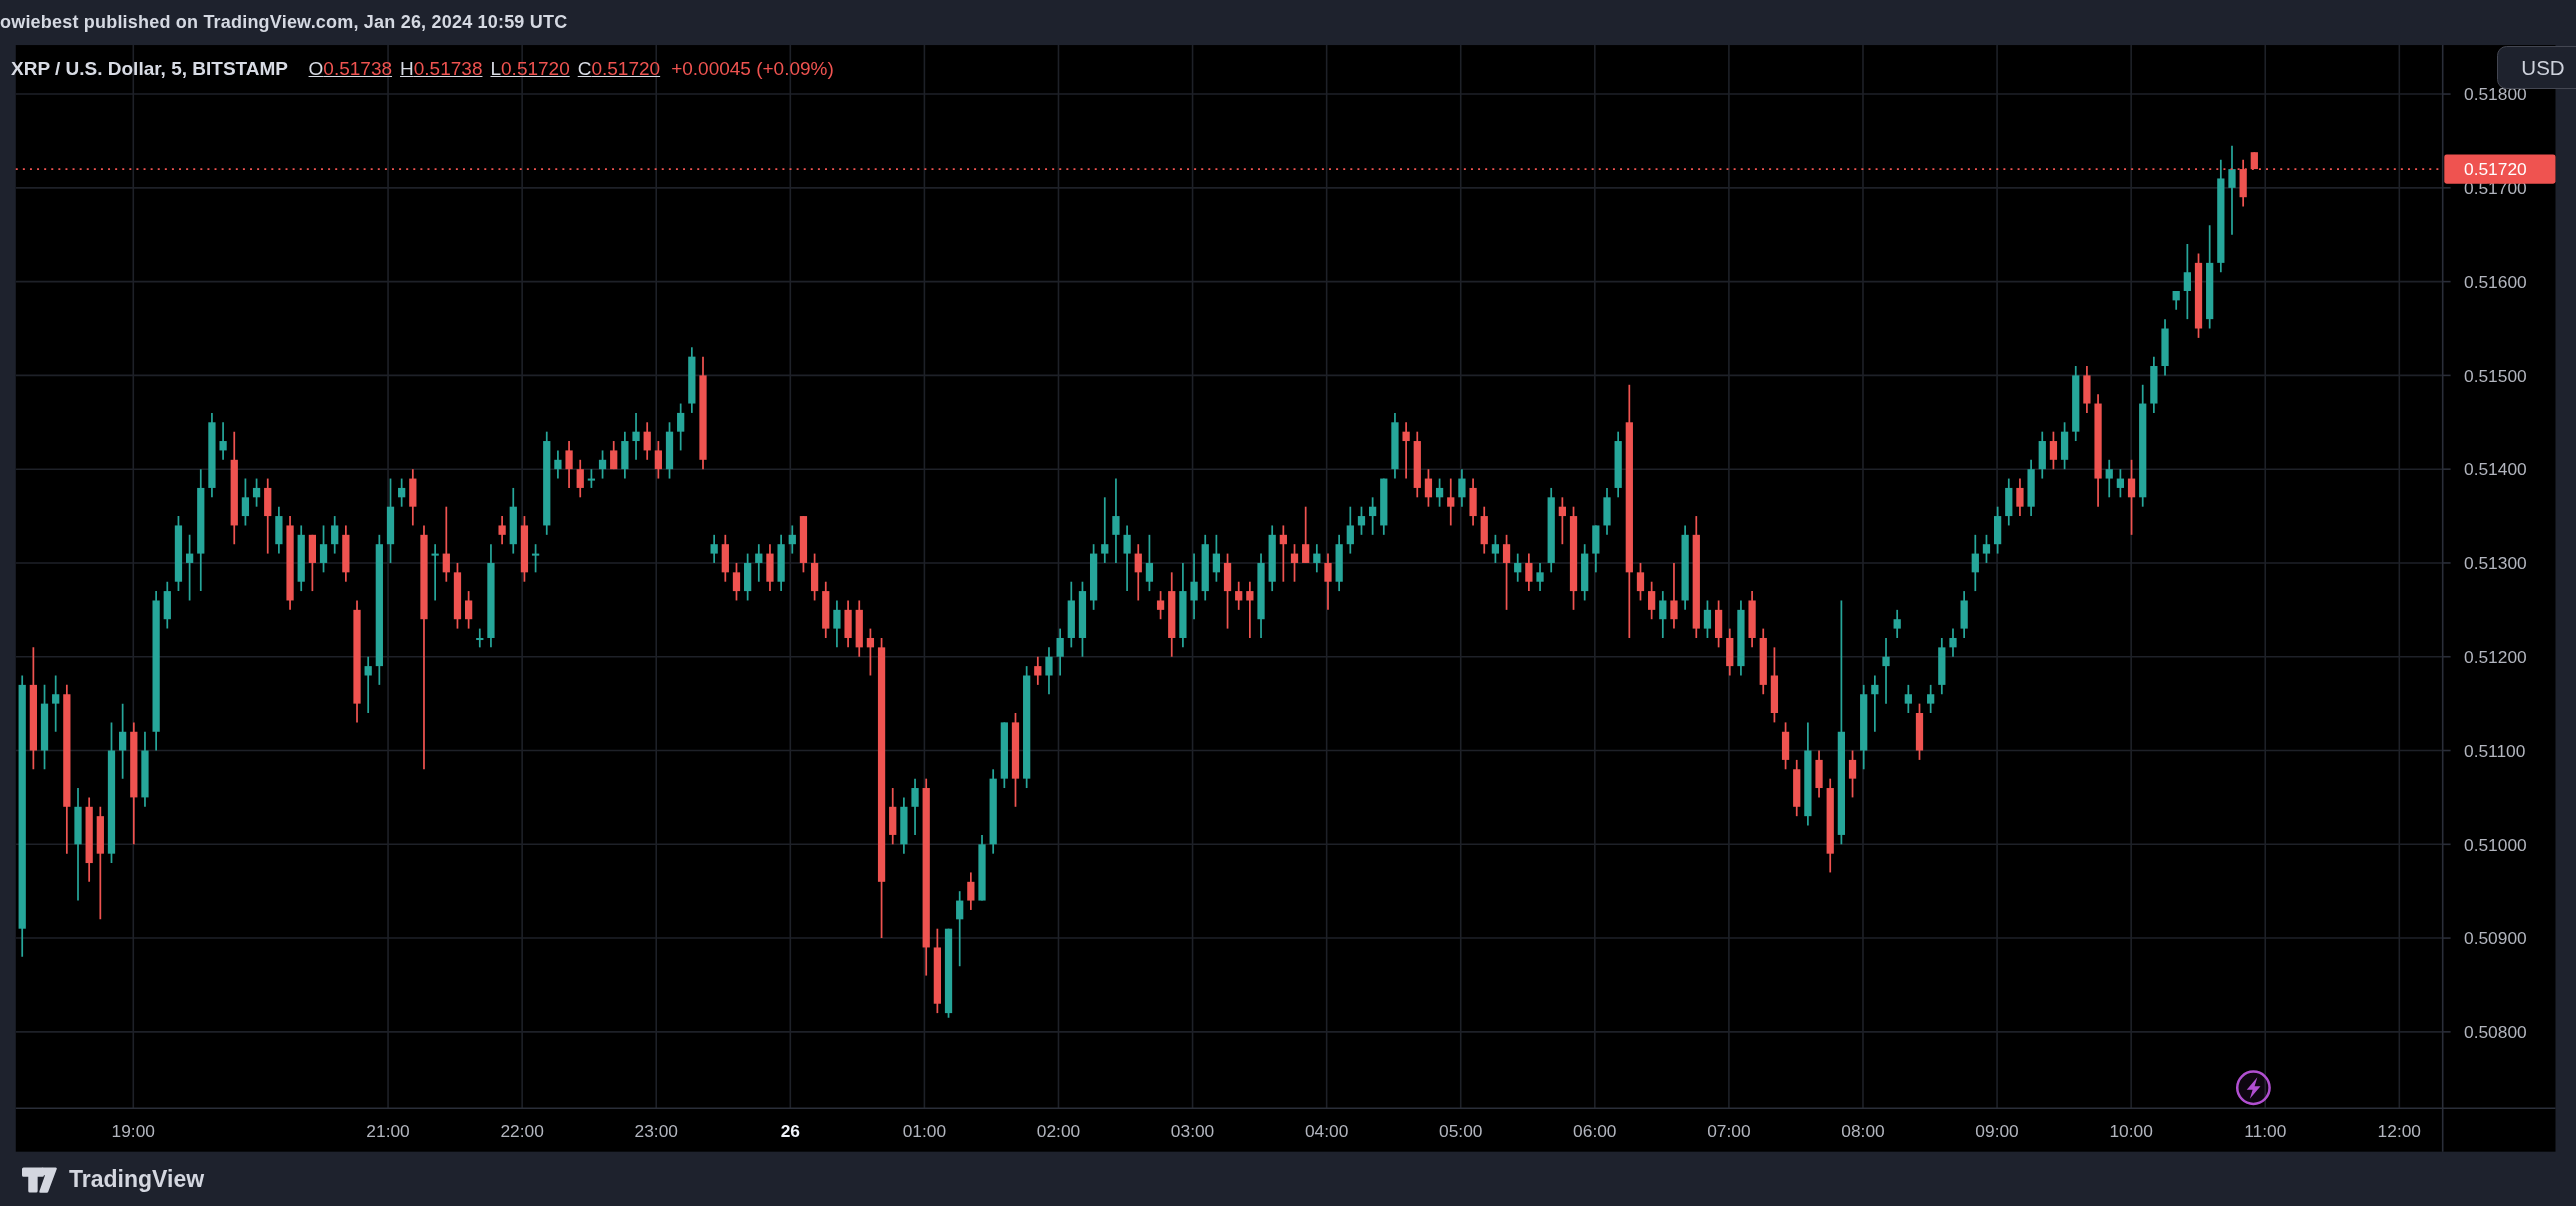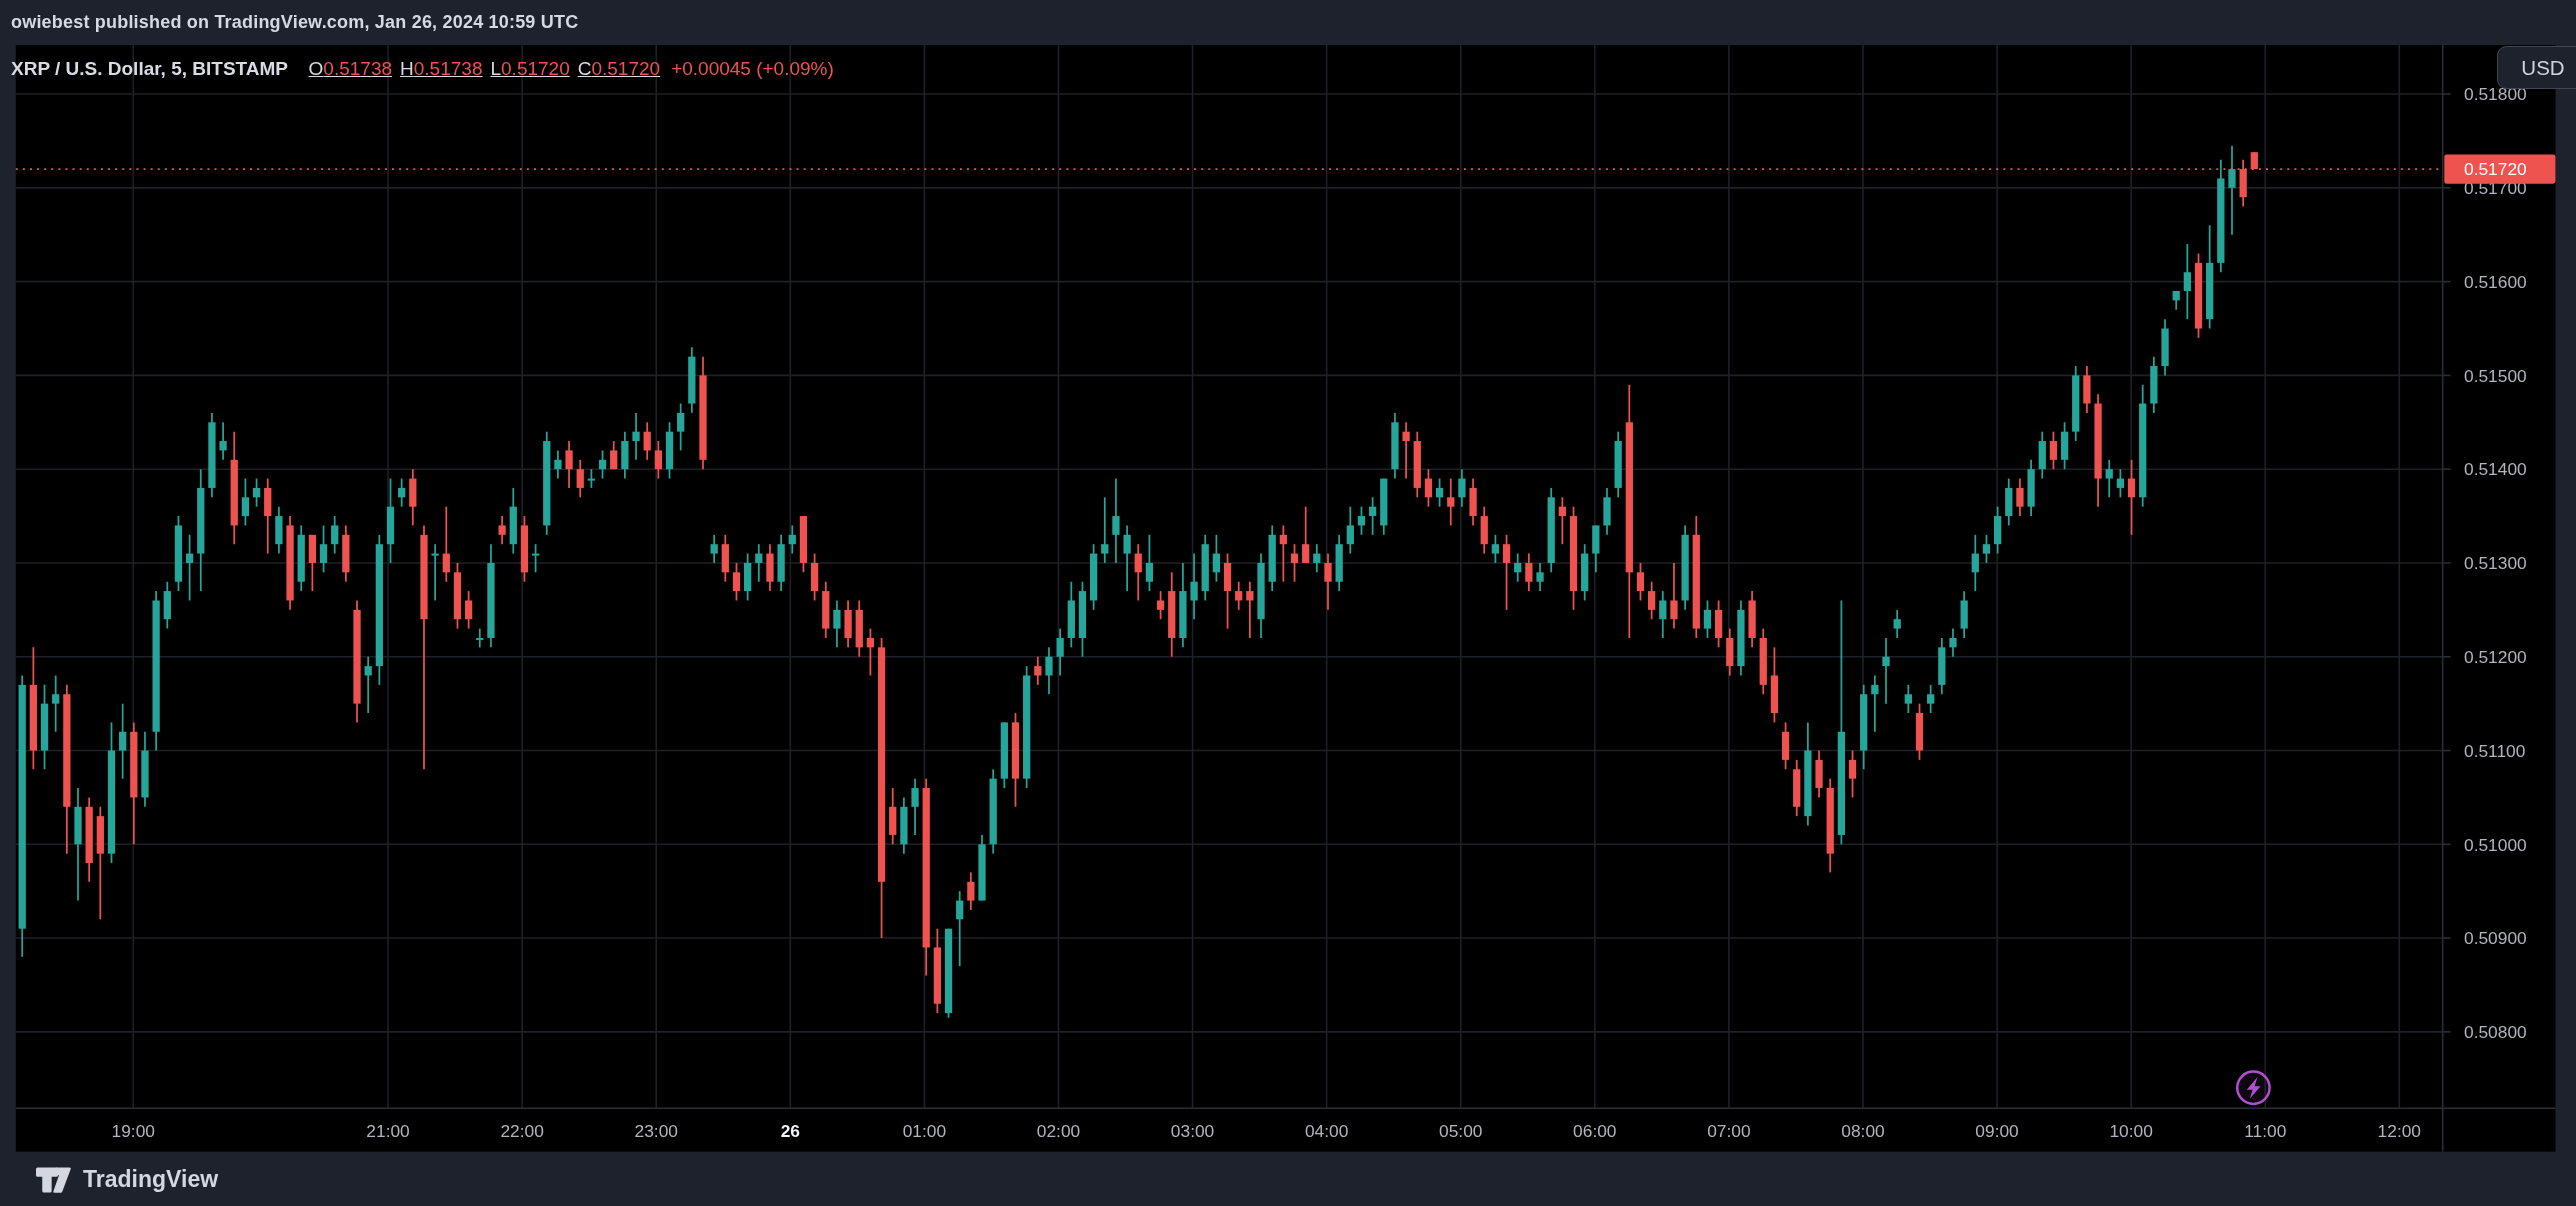--- a/index.html
+++ b/index.html
@@ -1,36 +1,36 @@
 <!DOCTYPE html>
 <html style="font-size:12.6px"><head>
 <meta charset="utf-8">
 <style>
   * { margin:0; padding:0; box-sizing:border-box; }
   html,body { width:2576px; height:1207px; background:#1e222d; overflow:hidden;
               font-family:"Liberation Sans","DejaVu Sans",sans-serif; }
   #stage { position:relative; width:2576px; height:1207px; }
   #chart-svg { position:absolute; left:0; top:0; }
   .publish-bar { position:absolute; left:0; top:0; width:2576px; height:45px;
-                 background:#1e222d; display:flex; align-items:center; padding-left:11px;
+                 background:#1e222d; display:flex; align-items:center; padding-left:0;
                  color:#d5d9e2; font-size:18px; font-weight:600; letter-spacing:0.2px; }
   .legend { position:absolute; left:11px; top:58px; display:flex; align-items:baseline;
             font-size:19px; color:#d8dbe4; white-space:nowrap; }
   .legend .symbol { font-weight:700; margin-right:12.6px;text-align:right; }
   .legend .pair { margin-left:8px;text-decoration:underline; }
   .legend .pair:first-of-type { margin-left:0; }
   .legend .letter { color:#d8dbe4; }
   .legend .val { color:#ef5350; }
   .legend .change { color:#ef5350; margin-left:11px;text-align:center; }
   .usd-button { position:absolute; left:2462px; top:46px; width:92px; height:43px;
                 background:#1e222d; border:1.6px solid #434651; border-radius:9.5px;
                 display:flex; align-items:center; justify-content:center;
                 color:#ced2dc; font-size:20.5px; font-weight:500; cursor:pointer;margin-left:35px; }
   .footer-bar { position:absolute; left:0; top:1152px; width:2576px; height:55px;
-                background:#1e222d; display:flex; align-items:center; padding-left:36px; }
+                background:#1e222d; display:flex; align-items:center; padding-left:22px; }
   .footer-bar .brand { color:#d4d7e0; font-size:23px; font-weight:700; margin-left:11px; }
   .tv-glyph { display:block; }
 </style>
 </head>
 <body>
 
 <div id="stage">
 
   <svg id="chart-svg" width="2576" height="1207" viewBox="0 0 3266 1530" style="font-family:&quot;Liberation Sans&quot;,&quot;DejaVu Sans&quot;,sans-serif;">
       <rect x="20" y="57" width="3220" height="1403" fill="#000000"></rect>

